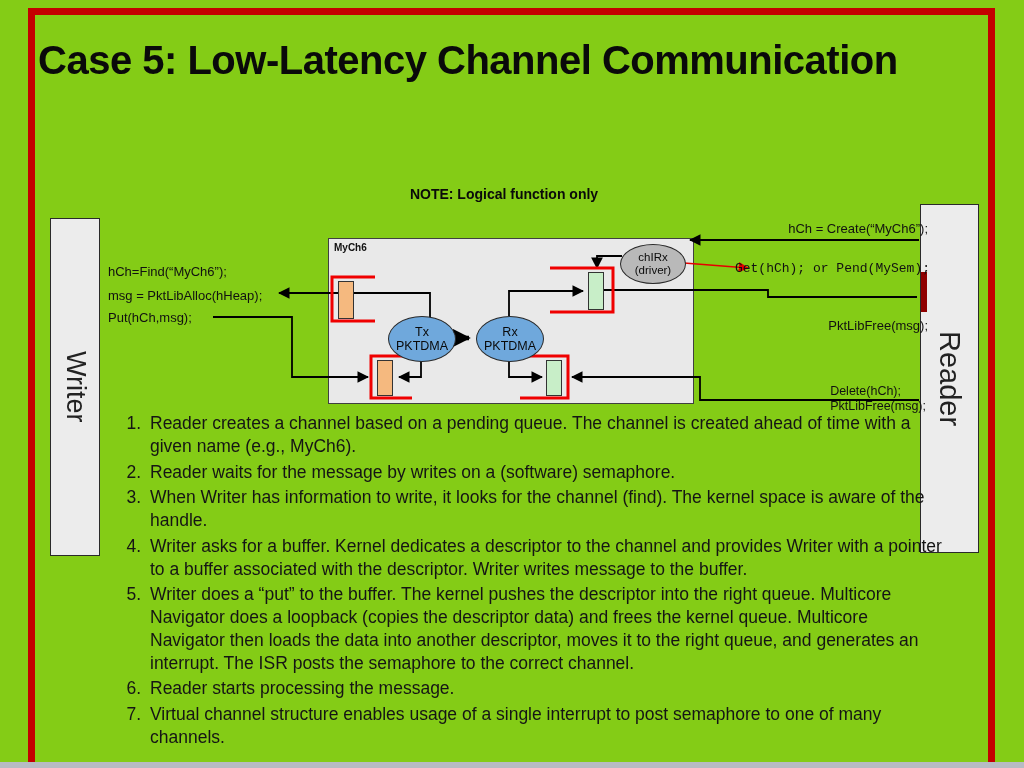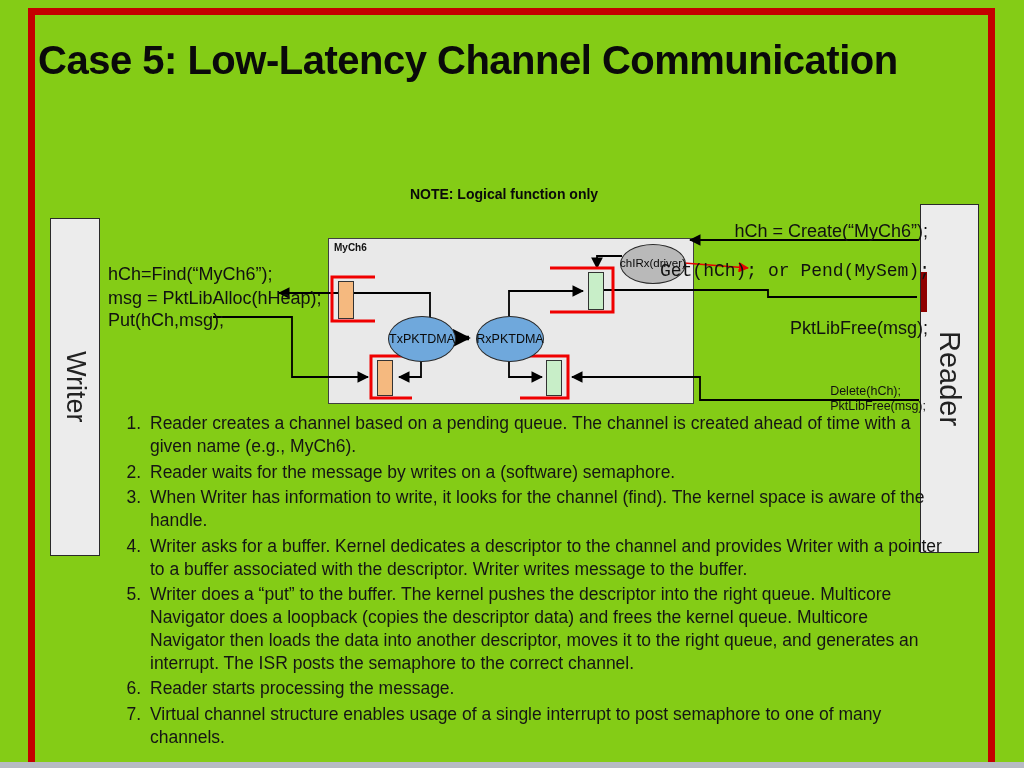--- a/index.html
+++ b/index.html
@@ -26,37 +26,37 @@
   .writer { left:50px;  top:218px; width:48px; height:336px; }
   .writer span { font-size:27px; }
   .reader { left:920px; top:204px; width:57px; height:347px; }
   .reader span { font-size:29px; }
 
   .channel { position:absolute; left:328px; top:238px; width:364px; height:164px;
              background:#e9e9e9; border:1.5px solid #404040; z-index:1; }
   .channel-label { position:absolute; left:5px; top:3px; font-size:10px; font-weight:bold; color:#111; }
 
   .ell { position:absolute; border:1.5px solid #2a2a2a; border-radius:50%; z-index:3;
-         display:flex; flex-direction:row; align-items:center; justify-content:center;
+         display:flex; flex-direction:column; align-items:center; justify-content:center;
          font-size:12.5px; line-height:1.15; color:#0a0a0a; text-align:center; }
   .tx  { left:388px; top:316px; width:66px; height:44px; background:#6fa8dc; }
   .rx  { left:476px; top:316px; width:66px; height:44px; background:#6fa8dc; }
   .irq { left:620px; top:244px; width:64px; height:38px; background:#b9b9b9; font-size:11.5px; }
 
   .desc { position:absolute; border:1px solid #333; z-index:3; }
   .d1 { left:338px; top:281px; width:14px; height:36px; background:#f5b97f; }
   .d2 { left:377px; top:360px; width:14px; height:34px; background:#f5b97f; }
   .d3 { left:588px; top:272px; width:14px; height:36px; background:#c8eec8; }
   .d4 { left:546px; top:360px; width:14px; height:34px; background:#c8eec8; }
 
   .sem { position:absolute; left:921px; top:272px; width:6px; height:40px; background:#8f0000; z-index:3; }
 
   .connectors { position:absolute; left:0; top:0; width:1024px; height:768px; z-index:2; }
 
-  .call { position:absolute; font-size:18px; color:#111; white-space:nowrap; z-index:4; }
+  .call { position:absolute; font-size:13px; color:#111; white-space:nowrap; z-index:4; }
   .c-find   { left:108px; top:264px; }
   .c-alloc  { left:108px; top:288px; }
   .c-put    { left:108px; top:310px; }
   .c-create { right:96px; top:221px; }
   .c-get    { right:94px; top:261px;font-family:Liberation Mono, monospace; }
   .c-free   { right:96px; top:318px; }
   .c-del    { right:98px; top:384px; font-size:12.5px; line-height:1.18; }
 
   .steps { position:absolute; left:118px; top:412px; width:800px; margin:0;
            padding:0 0 0 28px; font-size:17.5px; line-height:1.3; color:#151515; z-index:4; }

